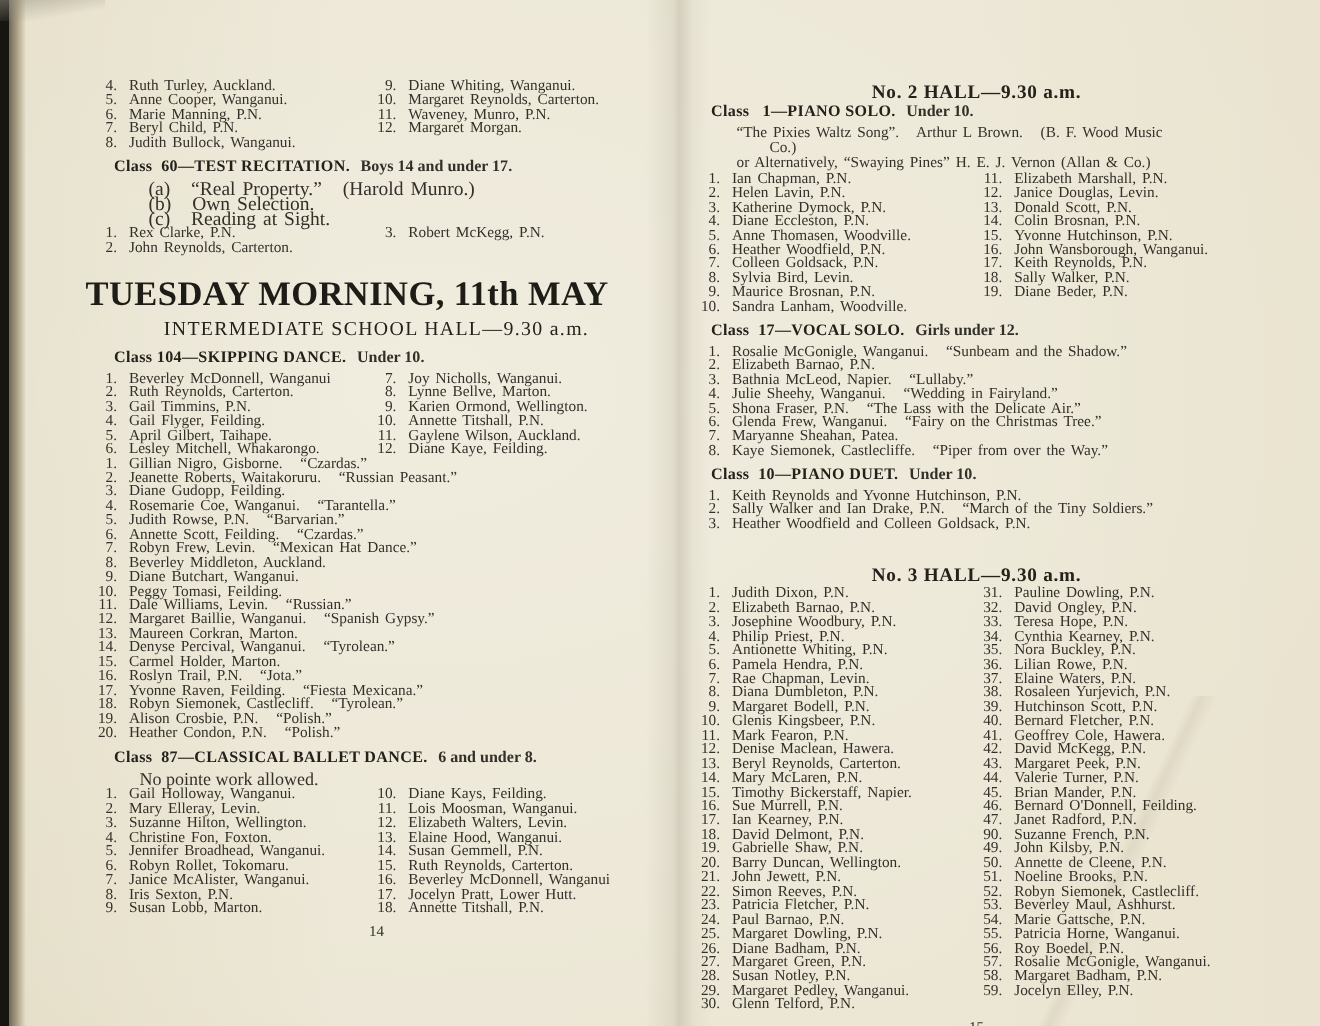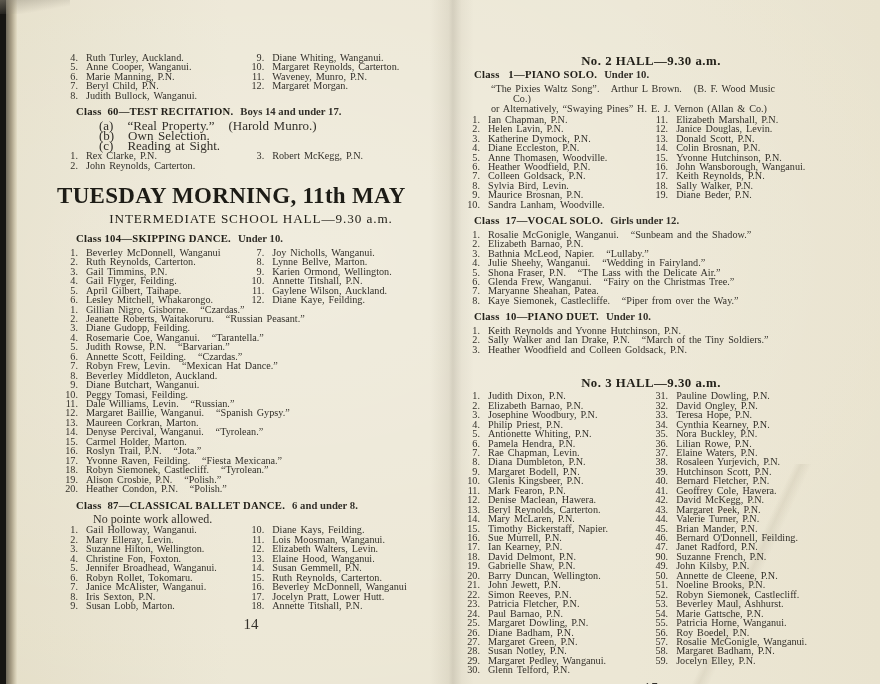--- a/index.html
+++ b/index.html
@@ -69,21 +69,21 @@
     letter-spacing: .3px; color: #1d1c16; margin: 13px 0 4px;
   }
   .venue {
     font-size: 13.2px; line-height: 14px; font-weight: 400; text-align: center;
     letter-spacing: .9px; color: #24221b; margin: 0 0 7px;
   }
   .hall-title {
     font-size: 12.8px; line-height: 14px; font-weight: 700; text-align: center;
     letter-spacing: .5px; color: #24221b; margin: 2px 0 1px;
   }
-  .page-num { font-size: 15px; text-align: center; margin-top: 5px; }
+  .page-num { font-size: 10px; text-align: center; margin-top: 5px; }
 
   .mb2 { margin-bottom: 2px; }
 </style>
 </head>
 <body>
 
 <div class="scan">
   <div class="edge-black"></div>
   <div class="edge-pages"></div>
   <div class="corner-top"></div>

